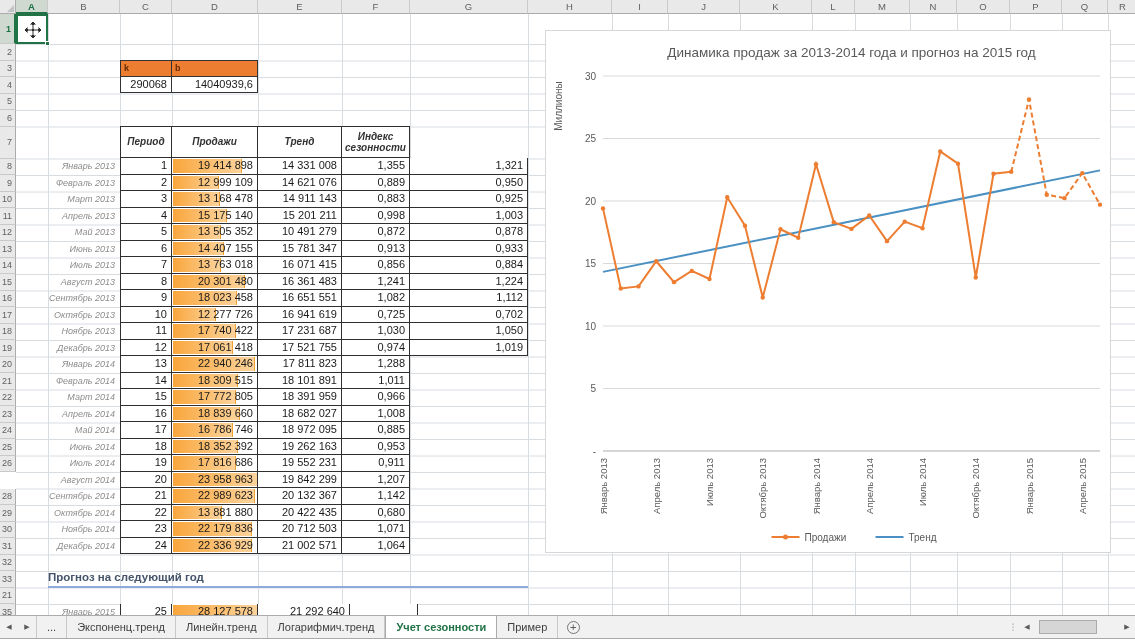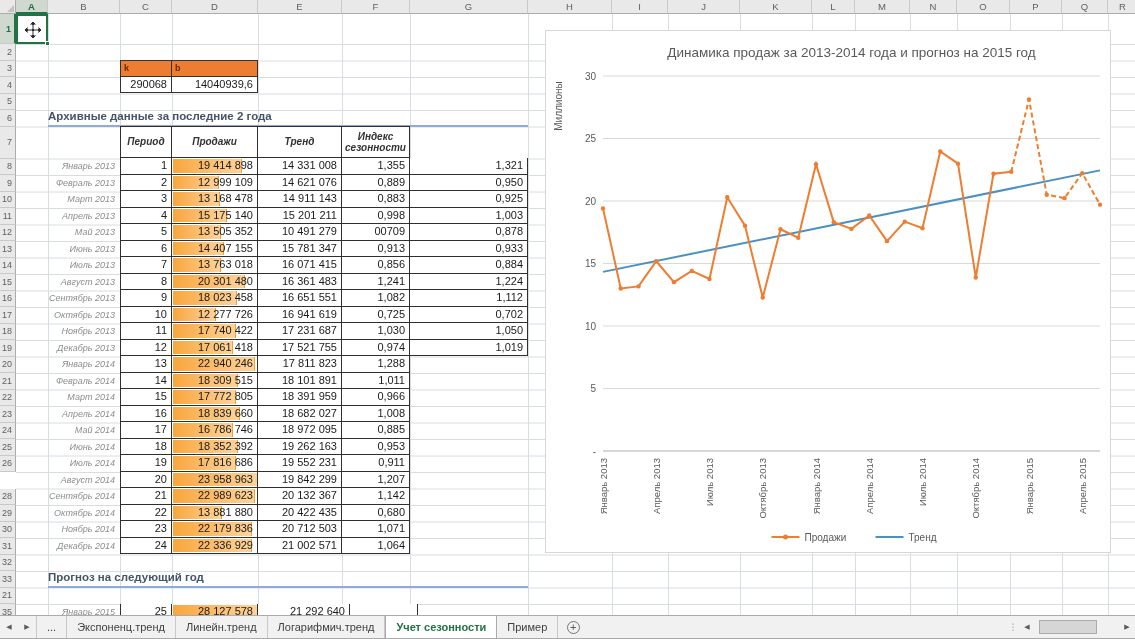--- a/index.html
+++ b/index.html
@@ -140,21 +140,20 @@
     <div class="kb-row">
       <div class="kb-h" style="width:52px">k</div>
       <div class="kb-h kb-c2" style="width:87px">b</div>
     </div>
     <div class="kb-row">
       <div class="kb-v" style="width:52px">290068</div>
       <div class="kb-v kb-c2" style="width:87px">14040939,6</div>
     </div>
   </div>
 
-  <div id="sec1" class="sec-head">Архивные данные за последние 2 года</div>
   <div id="data-table">
       <div class="t-row t-headrow">
         <div class="c c-month" style="width: 72px;"></div>
         <div class="c c-b c-hd c-first" style="width: 52px;">Период</div>
         <div class="c c-b c-hd" style="width: 86px;">Продажи</div>
         <div class="c c-b c-hd" style="width: 84px;">Тренд</div>
         <div class="c c-b c-hd" style="width: 68px;">Индекс сезонности</div>
       </div>
       <div class="t-row">
         <div class="c c-month" style="width: 72px;">Январь 2013</div>
@@ -186,21 +185,21 @@
         <div class="c c-b c-num c-sales" style="width: 86px;"><div class="dbar" style="width: 63%;"></div><span class="stxt">15 175 140</span></div>
         <div class="c c-b c-num" style="width: 84px;">15 201 211</div>
         <div class="c c-b c-num" style="width: 68px;">0,998</div>
         <div class="c c-b c-num" style="width: 118px;">1,003</div>
       </div>
       <div class="t-row">
         <div class="c c-month" style="width: 72px;">Май 2013</div>
         <div class="c c-b c-num c-first" style="width: 52px;">5</div>
         <div class="c c-b c-num c-sales" style="width: 86px;"><div class="dbar" style="width: 56%;"></div><span class="stxt">13 505 352</span></div>
         <div class="c c-b c-num" style="width: 84px;">10 491 279</div>
-        <div class="c c-b c-num" style="width: 68px;">00709</div>
+        <div class="c c-b c-num" style="width: 68px;">0,872</div>
         <div class="c c-b c-num" style="width: 118px;">0,878</div>
       </div>
       <div class="t-row">
         <div class="c c-month" style="width: 72px;">Июнь 2013</div>
         <div class="c c-b c-num c-first" style="width: 52px;">6</div>
         <div class="c c-b c-num c-sales" style="width: 86px;"><div class="dbar" style="width: 60%;"></div><span class="stxt">14 407 155</span></div>
         <div class="c c-b c-num" style="width: 84px;">15 781 347</div>
         <div class="c c-b c-num" style="width: 68px;">0,913</div>
         <div class="c c-b c-num" style="width: 118px;">0,933</div>
       </div>

